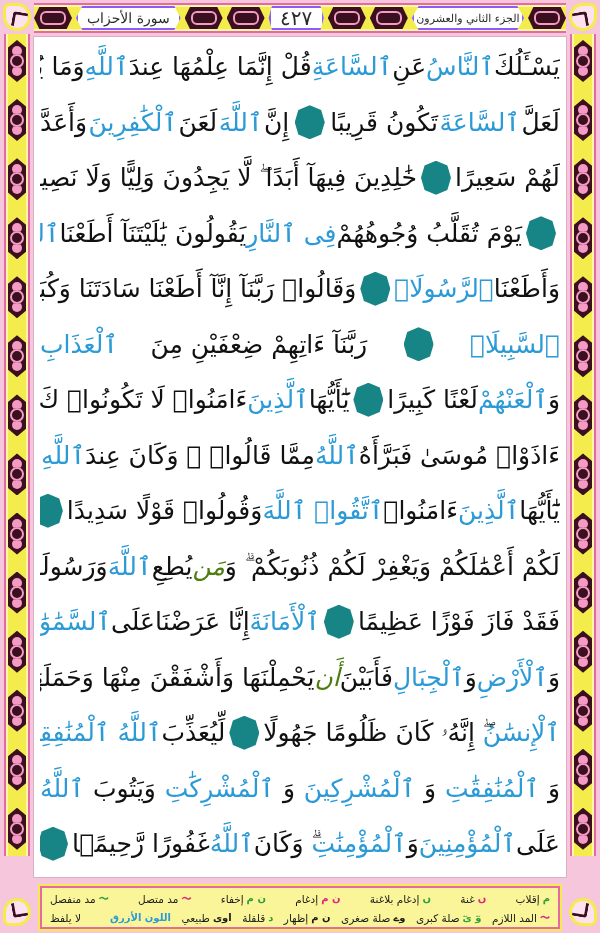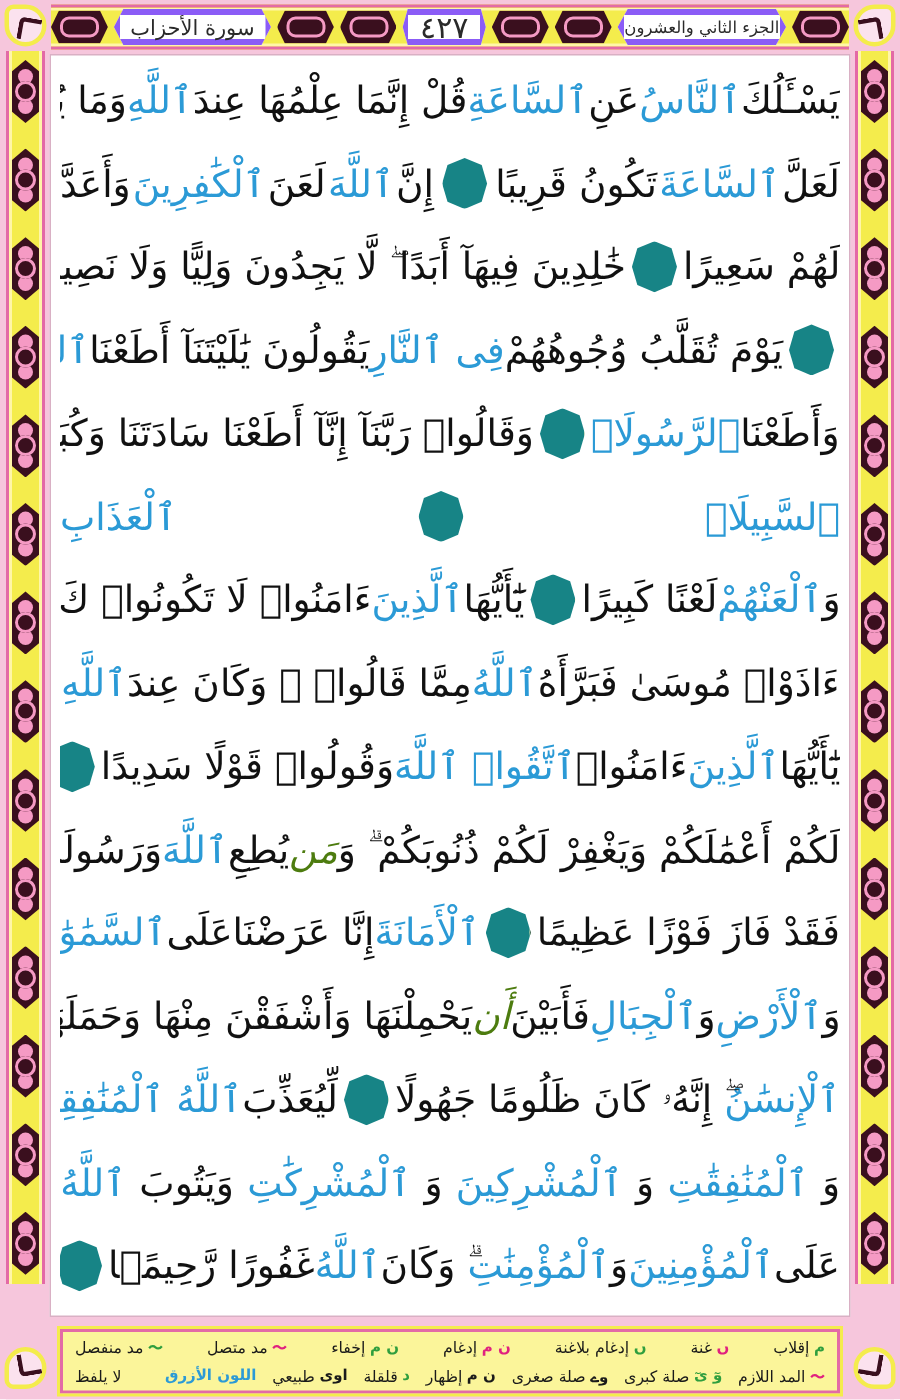--- a/index.html
+++ b/index.html
@@ -62,21 +62,21 @@
   }
   .hdr-orn {
     width: 40px; height: 22px; background: #3a0f1e;
     clip-path: polygon(14% 0, 86% 0, 100% 50%, 86% 100%, 14% 100%, 0 50%);
     display: flex; align-items: center; justify-content: center;
   }
   .hdr-orn::after {
     content: ""; width: 22px; height: 10px; border: 2px solid #f59ac4; border-radius: 6px;
   }
   .hdr-label {
-    height: 24px; background: #ffffff; border: 4px solid #8b5cf6;
+    height: 24px; background: #ffffff; border: 2px solid #8b5cf6;
     outline: 1px solid #e36aa6;
     clip-path: polygon(6% 0, 94% 0, 100% 50%, 94% 100%, 6% 100%, 0 50%);
     display: flex; align-items: center; justify-content: center;
     font-family: "DejaVu Serif", serif; color: #2a2a2a; direction: rtl;
   }
   .hdr-label.surah { width: 110px; font-size: 14px; }
   .hdr-label.juz   { width: 118px; font-size: 11px; }
   .hdr-label.page  { width: 58px; font-size: 20px; font-family: Liberation Serif, serif; }
 
   
@@ -230,20 +230,21 @@
         <span class="ayah">
           <span>٦٦</span>
         </span>
         <span class="seg">وَقَالُوا۟ رَبَّنَآ إِنَّآ أَطَعْنَا سَادَتَنَا وَكُبَرَآءَنَا</span>
       </div>
       <div class="line">
         <span class="seg blue">ٱلسَّبِيلَا۠</span>
         <span class="ayah">
           <span>٦٧</span>
         </span>
+        <span class="seg">رَبَّنَآ ءَاتِهِمْ ضِعْفَيْنِ مِنَ </span>
         <span class="seg blue">ٱلْعَذَابِ</span>
       </div>
       <div class="line">
         <span class="seg">وَ</span>
         <span class="seg blue">ٱلْعَنْهُمْ</span>
         <span class="seg"> لَعْنًا كَبِيرًا</span>
         <span class="ayah">
           <span>٦٨</span>
         </span>
         <span class="seg">يَٰٓأَيُّهَا </span>

